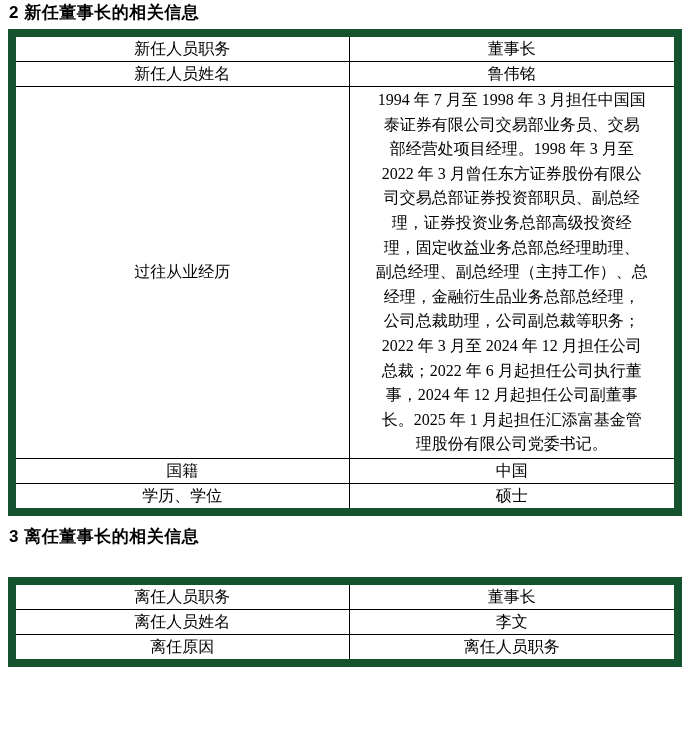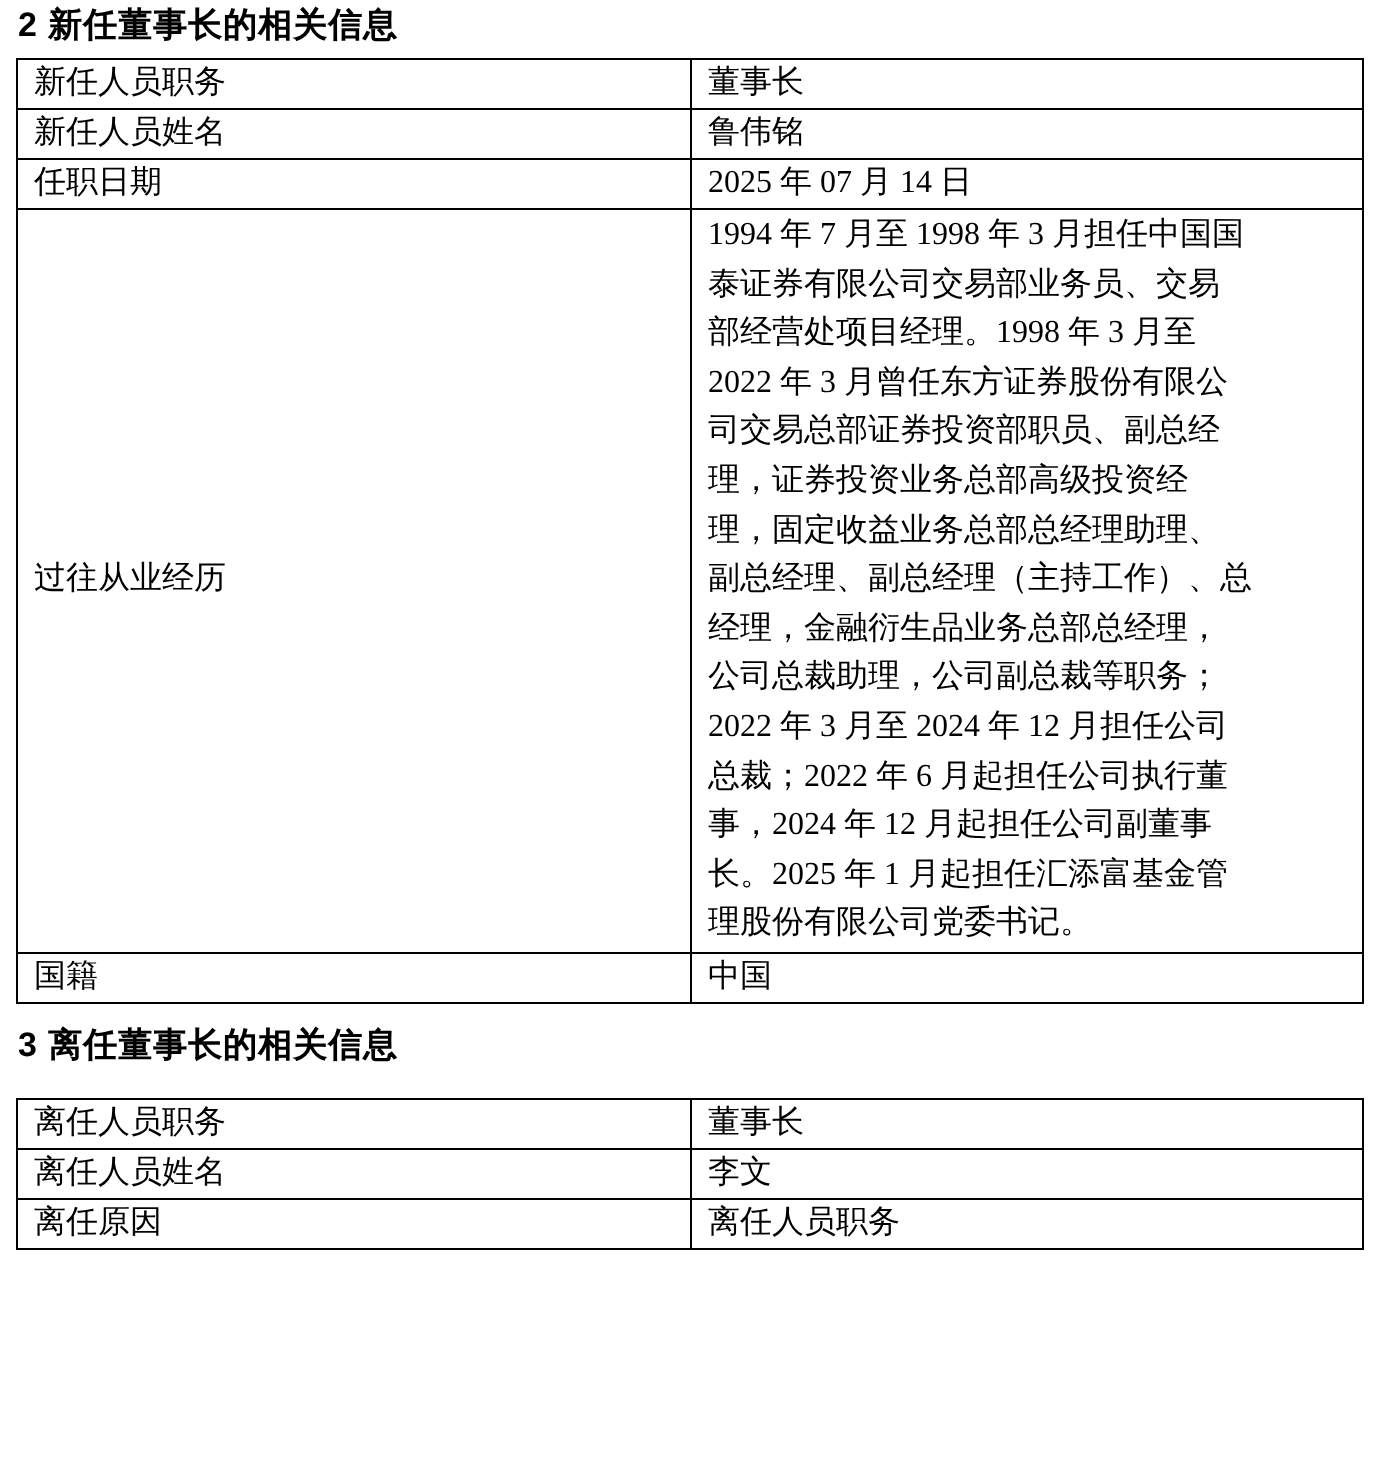--- a/index.html
+++ b/index.html
@@ -20,27 +20,28 @@
   .heading {
     font-family: "Liberation Sans", "DejaVu Sans", sans-serif;
     font-weight: bold;
     font-size: 17px;
     line-height: 20px;
     margin: 1px 0 6px 1px;
     letter-spacing: 0.5px;
   }
   .heading-2 {
     margin-top: 11px;
-    margin-bottom: 16px;
+    margin-bottom: 30px;
   }
   table.info-table {
     border-collapse: collapse;
     width: 674px;
     table-layout: fixed;
-    border: 1px solid #14532d;
+    border: 8px solid #14532d;
+    text-align: center;
   }
   col.c1 { width: 337px; }
   td {
     border: 1px solid #000000;
     font-size: 16px;
     line-height: 24px;
     height: 24px;
     padding: 0 8px;
     vertical-align: middle;
     overflow: hidden;
@@ -67,44 +68,44 @@
     <tbody>
       <tr>
         <td class="lbl">新任人员职务</td>
         <td class="val">董事长</td>
       </tr>
       <tr>
         <td class="lbl">新任人员姓名</td>
         <td class="val">鲁伟铭</td>
       </tr>
       <tr>
-        <td class="lbl">任职日期</td>
-        <td class="val">2025 年 07 月 14 日</td>
-      </tr>
-      <tr>
         <td class="lbl">过往从业经历</td>
         <td class="val multiline">1994 年 7 月至 1998 年 3 月担任中国国
 泰证券有限公司交易部业务员、交易
 部经营处项目经理。1998 年 3 月至
 2022 年 3 月曾任东方证券股份有限公
 司交易总部证券投资部职员、副总经
 理，证券投资业务总部高级投资经
 理，固定收益业务总部总经理助理、
 副总经理、副总经理（主持工作）、总
 经理，金融衍生品业务总部总经理，
 公司总裁助理，公司副总裁等职务；
 2022 年 3 月至 2024 年 12 月担任公司
 总裁；2022 年 6 月起担任公司执行董
 事，2024 年 12 月起担任公司副董事
 长。2025 年 1 月起担任汇添富基金管
 理股份有限公司党委书记。</td>
       </tr>
       <tr>
         <td class="lbl">国籍</td>
         <td class="val">中国</td>
+      </tr>
+      <tr>
+        <td class="lbl">学历、学位</td>
+        <td class="val">硕士</td>
       </tr>
     </tbody>
   </table>
 
   <div class="heading heading-2">3 离任董事长的相关信息</div>
 
   <table class="info-table">
     <colgroup>
         <col class="c1">
         <col class="c2">

